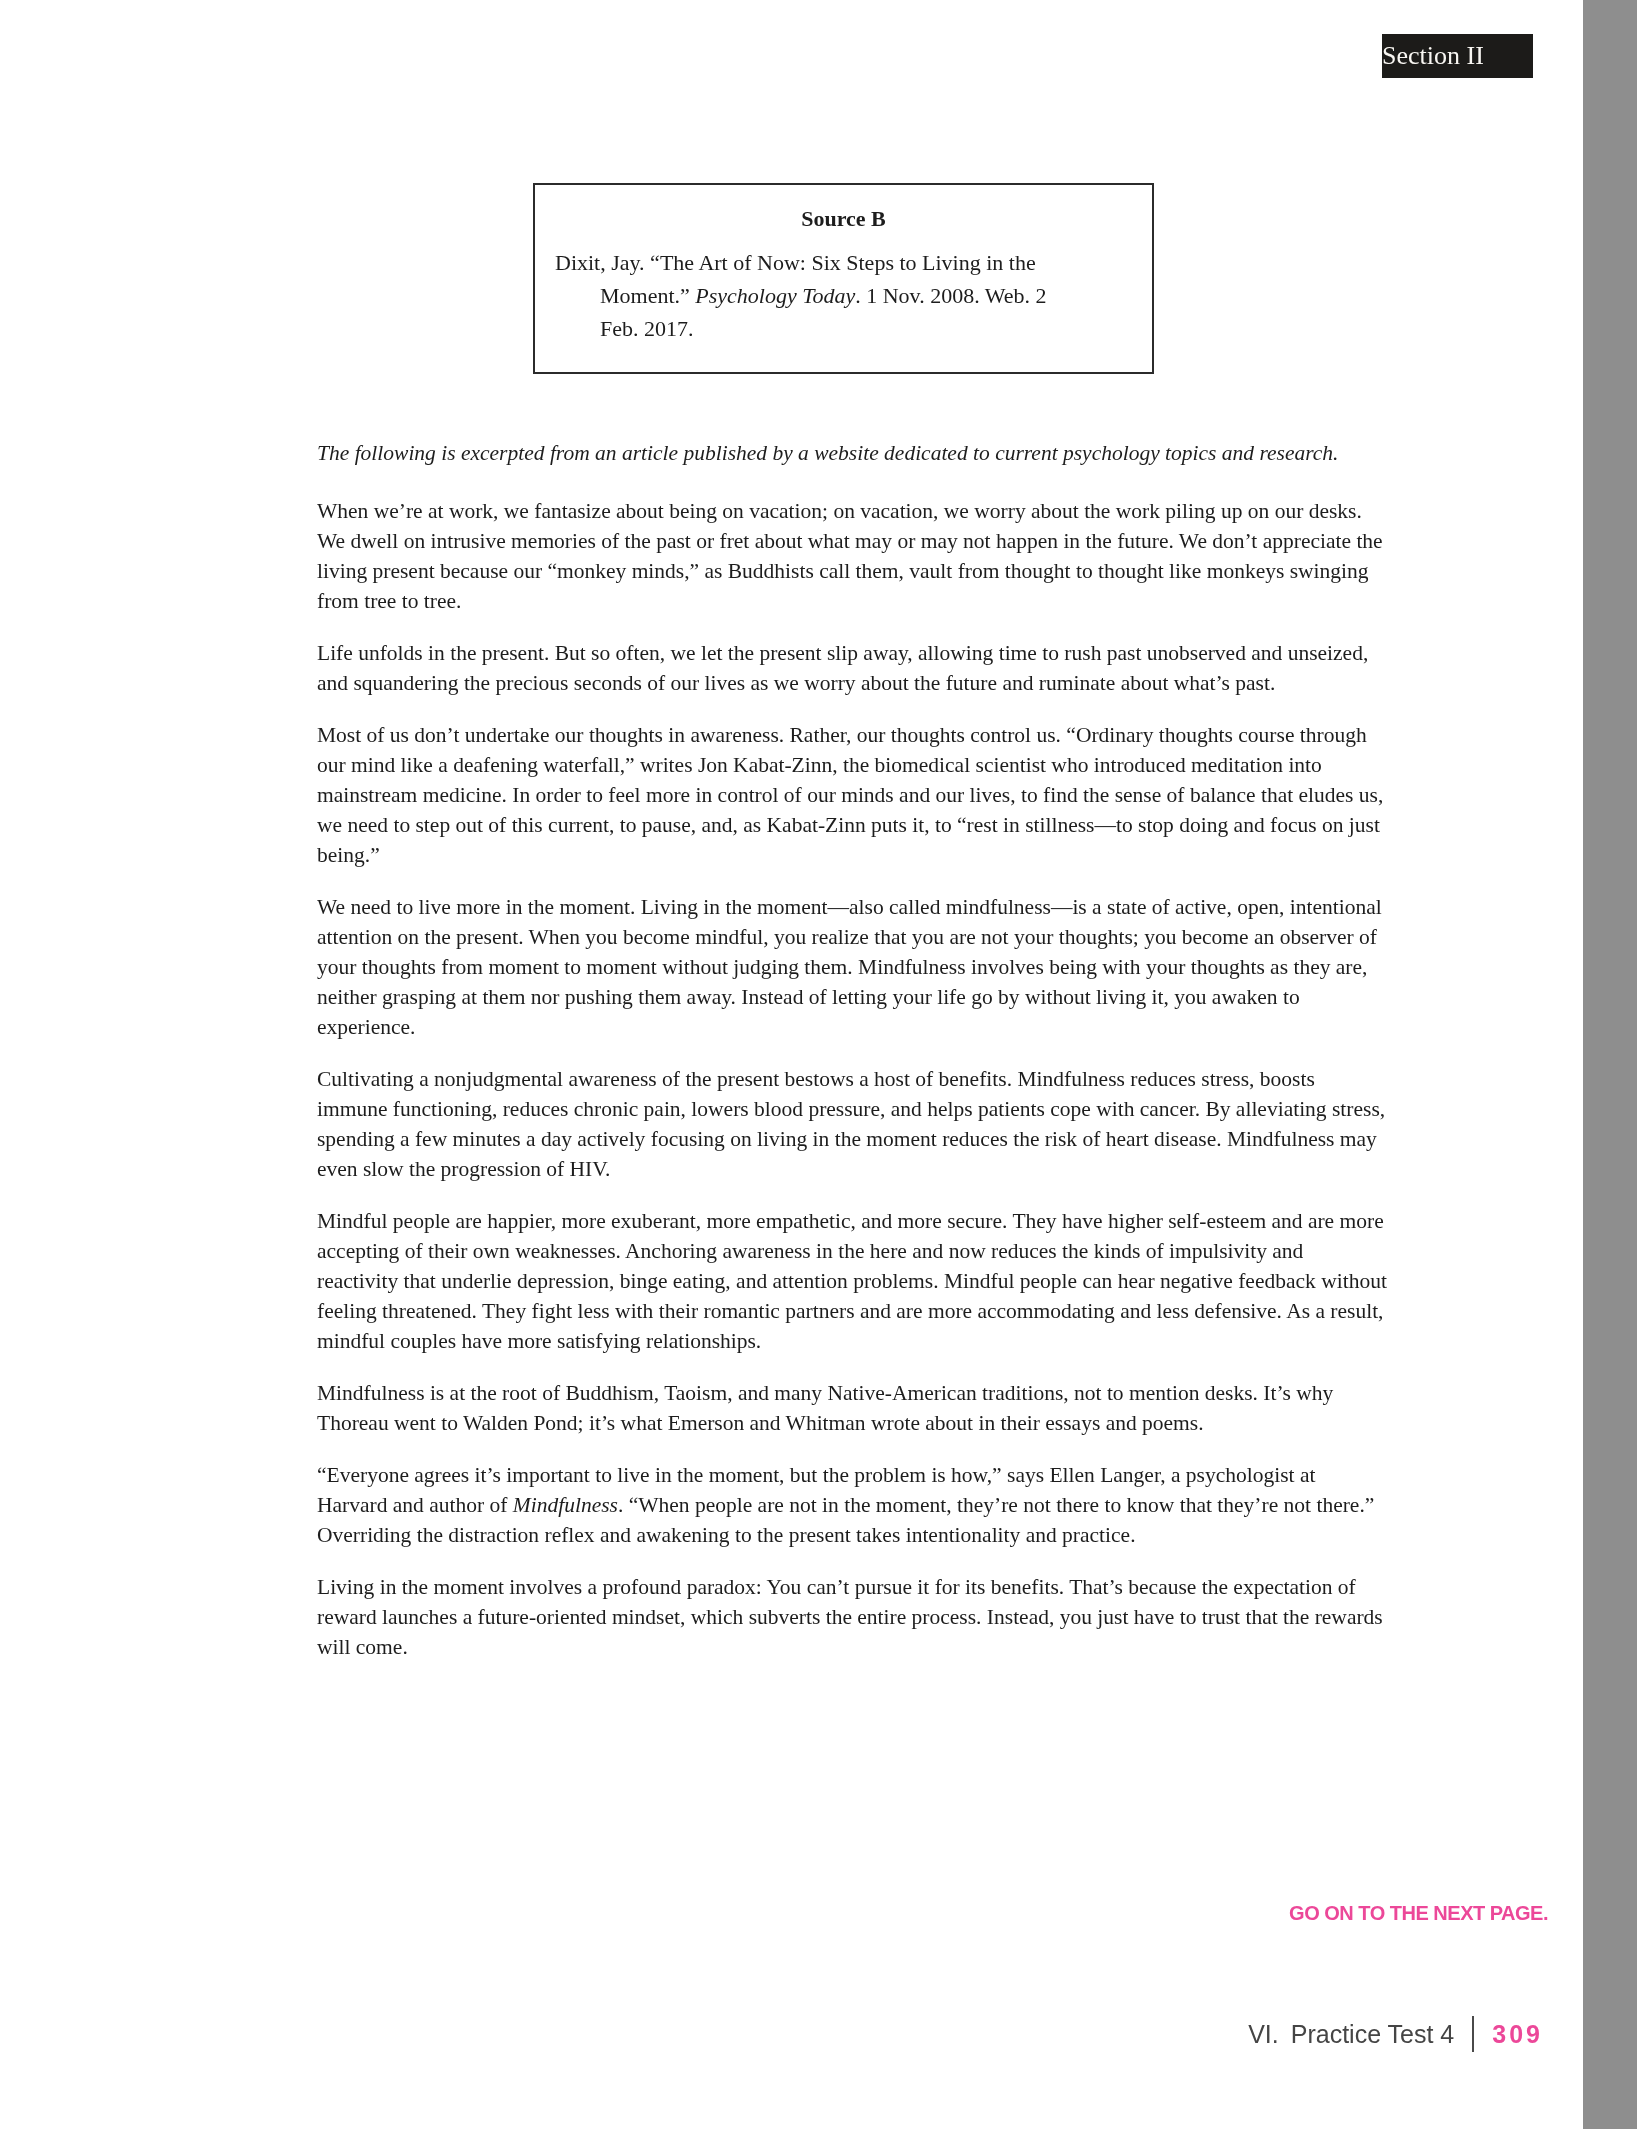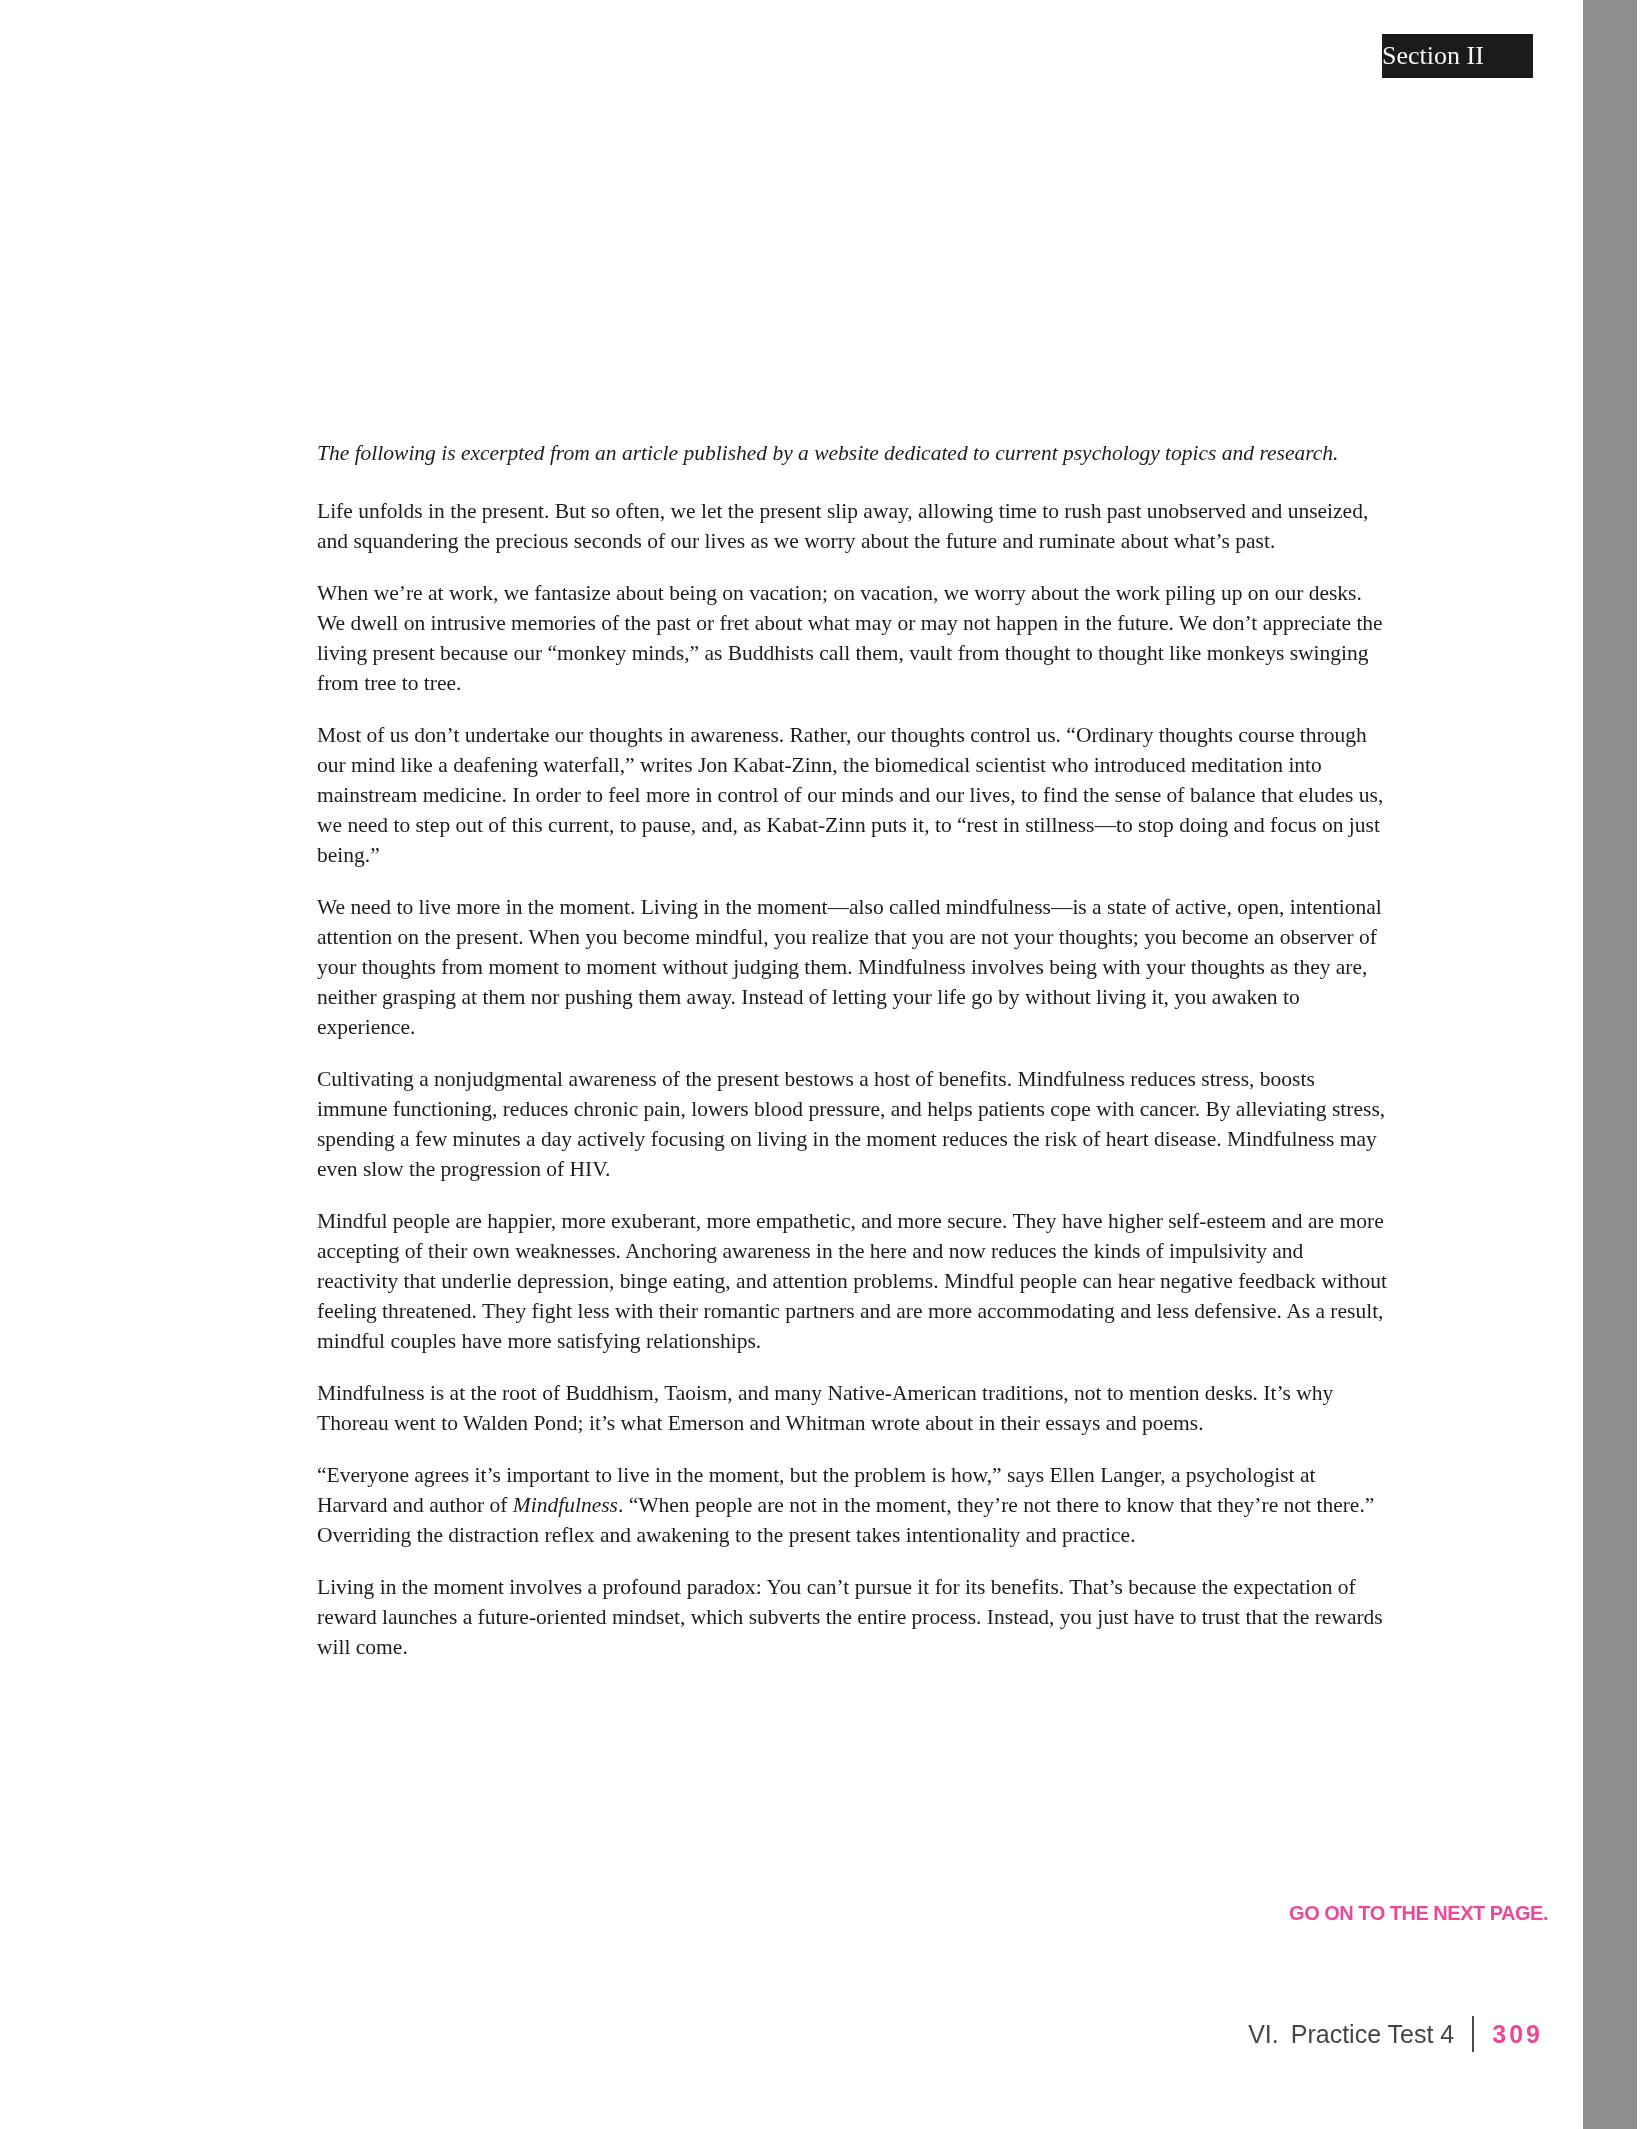--- a/index.html
+++ b/index.html
@@ -81,25 +81,29 @@
 <body>
 
 <div class="page">
 
   <div class="edge-bar"></div>
 
   <div class="section-tab">
     <span>Section II</span>
   </div>
 
+  <div class="source-box">
+    <div class="source-title">Source B</div>
+    <p class="citation"><span>Dixit, Jay. “The Art of Now: Six Steps to Living in the Moment.” </span><span class="italic">Psychology Today</span><span>. 1 Nov. 2008. Web. 2 Feb. 2017.</span></p>
+  </div>
 
   <div class="article">
     <p class="intro">The following is excerpted from an article published by a website dedicated to current psychology topics and research.</p>
+    <p>When we’re at work, we fantasize about being on vacation; on vacation, we worry about the work piling up on our desks. We dwell on intrusive memories of the past or fret about what may or may not happen in the future. We don’t appreciate the living present because our “monkey minds,” as Buddhists call them, vault from thought to thought like monkeys swinging from tree to tree.</p>
     <p>Life unfolds in the present. But so often, we let the present slip away, allowing time to rush past unobserved and unseized, and squandering the precious seconds of our lives as we worry about the future and ruminate about what’s past.</p>
-    <p>When we’re at work, we fantasize about being on vacation; on vacation, we worry about the work piling up on our desks. We dwell on intrusive memories of the past or fret about what may or may not happen in the future. We don’t appreciate the living present because our “monkey minds,” as Buddhists call them, vault from thought to thought like monkeys swinging from tree to tree.</p>
     <p>Most of us don’t undertake our thoughts in awareness. Rather, our thoughts control us. “Ordinary thoughts course through our mind like a deafening waterfall,” writes Jon Kabat-Zinn, the biomedical scientist who introduced meditation into mainstream medicine. In order to feel more in control of our minds and our lives, to find the sense of balance that eludes us, we need to step out of this current, to pause, and, as Kabat-Zinn puts it, to “rest in stillness—to stop doing and focus on just being.”</p>
     <p>We need to live more in the moment. Living in the moment—also called mindfulness—is a state of active, open, intentional attention on the present. When you become mindful, you realize that you are not your thoughts; you become an observer of your thoughts from moment to moment without judging them. Mindfulness involves being with your thoughts as they are, neither grasping at them nor pushing them away. Instead of letting your life go by without living it, you awaken to experience.</p>
     <p>Cultivating a nonjudgmental awareness of the present bestows a host of benefits. Mindfulness reduces stress, boosts immune functioning, reduces chronic pain, lowers blood pressure, and helps patients cope with cancer. By alleviating stress, spending a few minutes a day actively focusing on living in the moment reduces the risk of heart disease. Mindfulness may even slow the progression of HIV.</p>
     <p>Mindful people are happier, more exuberant, more empathetic, and more secure. They have higher self-esteem and are more accepting of their own weaknesses. Anchoring awareness in the here and now reduces the kinds of impulsivity and reactivity that underlie depression, binge eating, and attention problems. Mindful people can hear negative feedback without feeling threatened. They fight less with their romantic partners and are more accommodating and less defensive. As a result, mindful couples have more satisfying relationships.</p>
     <p>Mindfulness is at the root of Buddhism, Taoism, and many Native-American traditions, not to mention desks. It’s why Thoreau went to Walden Pond; it’s what Emerson and Whitman wrote about in their essays and poems.</p>
     <p><span>“Everyone agrees it’s important to live in the moment, but the problem is how,” says Ellen Langer, a psychologist at Harvard and author of </span><span class="italic">Mindfulness</span><span>. “When people are not in the moment, they’re not there to know that they’re not there.” Overriding the distraction reflex and awakening to the present takes intentionality and practice.</span></p>
     <p>Living in the moment involves a profound paradox: You can’t pursue it for its benefits. That’s because the expectation of reward launches a future-oriented mindset, which subverts the entire process. Instead, you just have to trust that the rewards will come.</p>
   </div>
 
   <div class="go-on">GO ON TO THE NEXT PAGE.</div>

